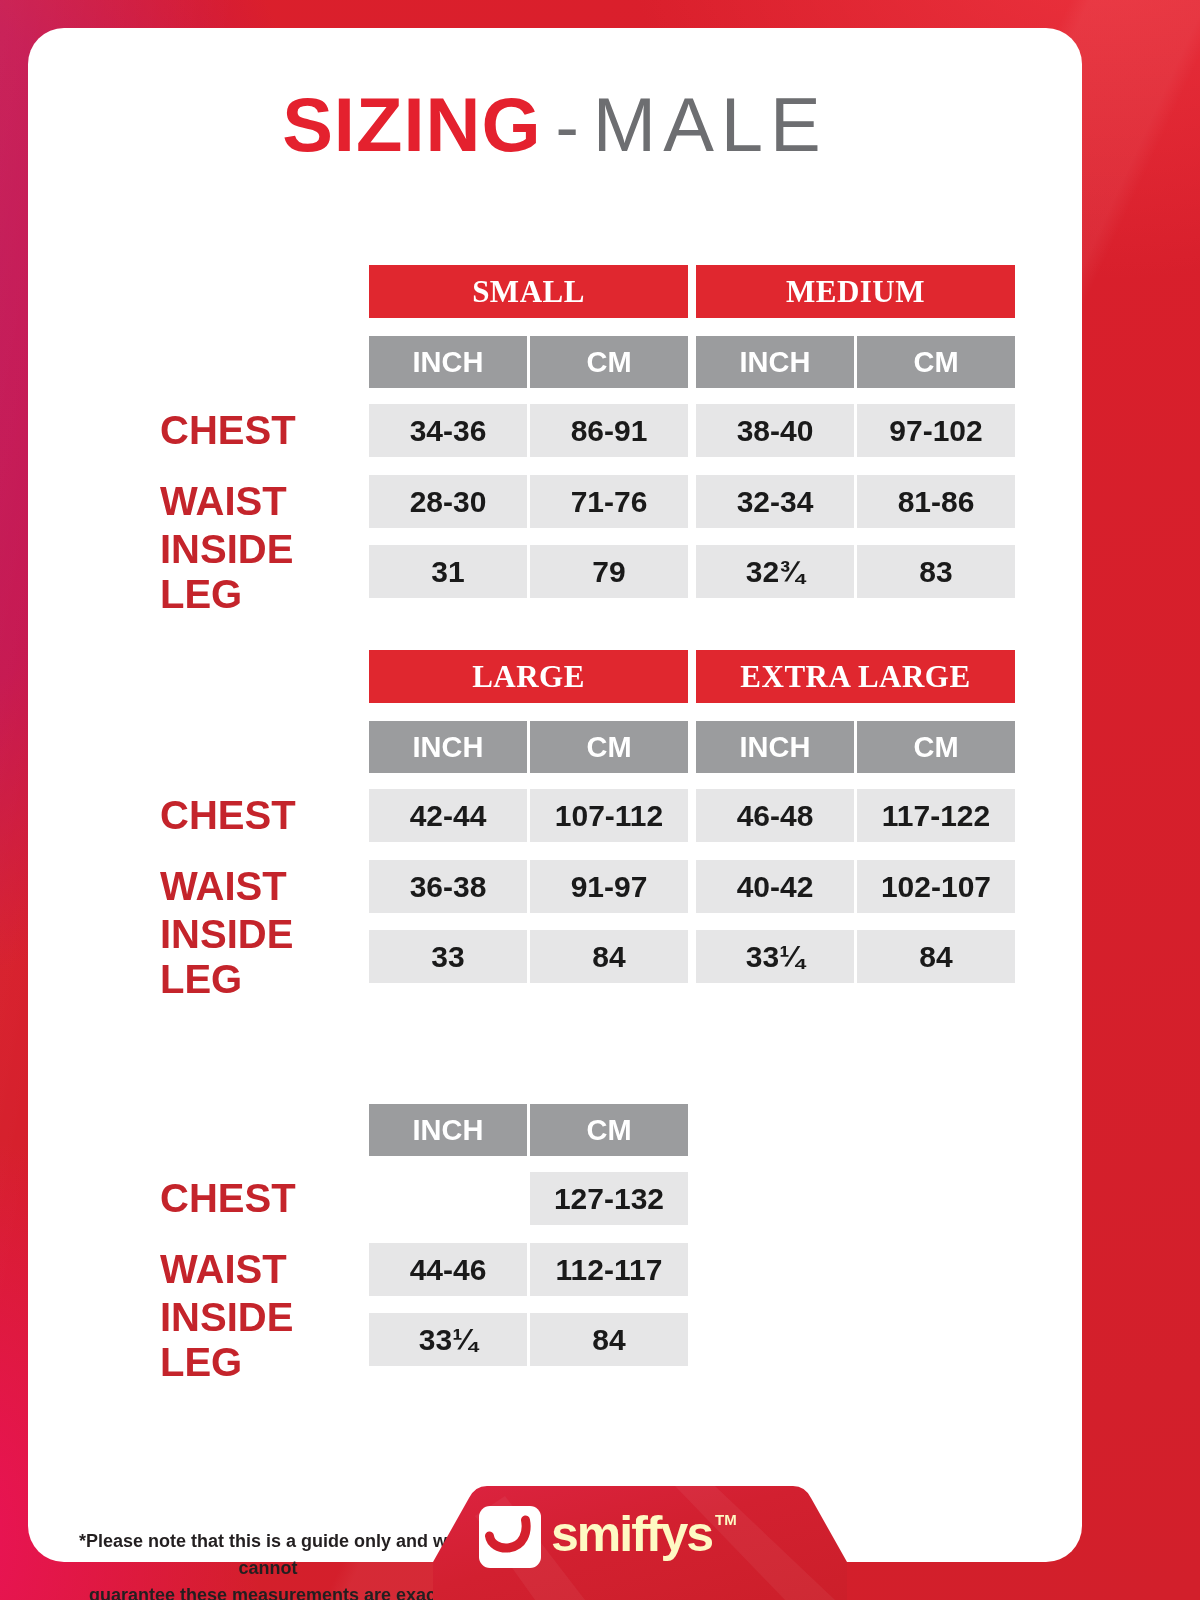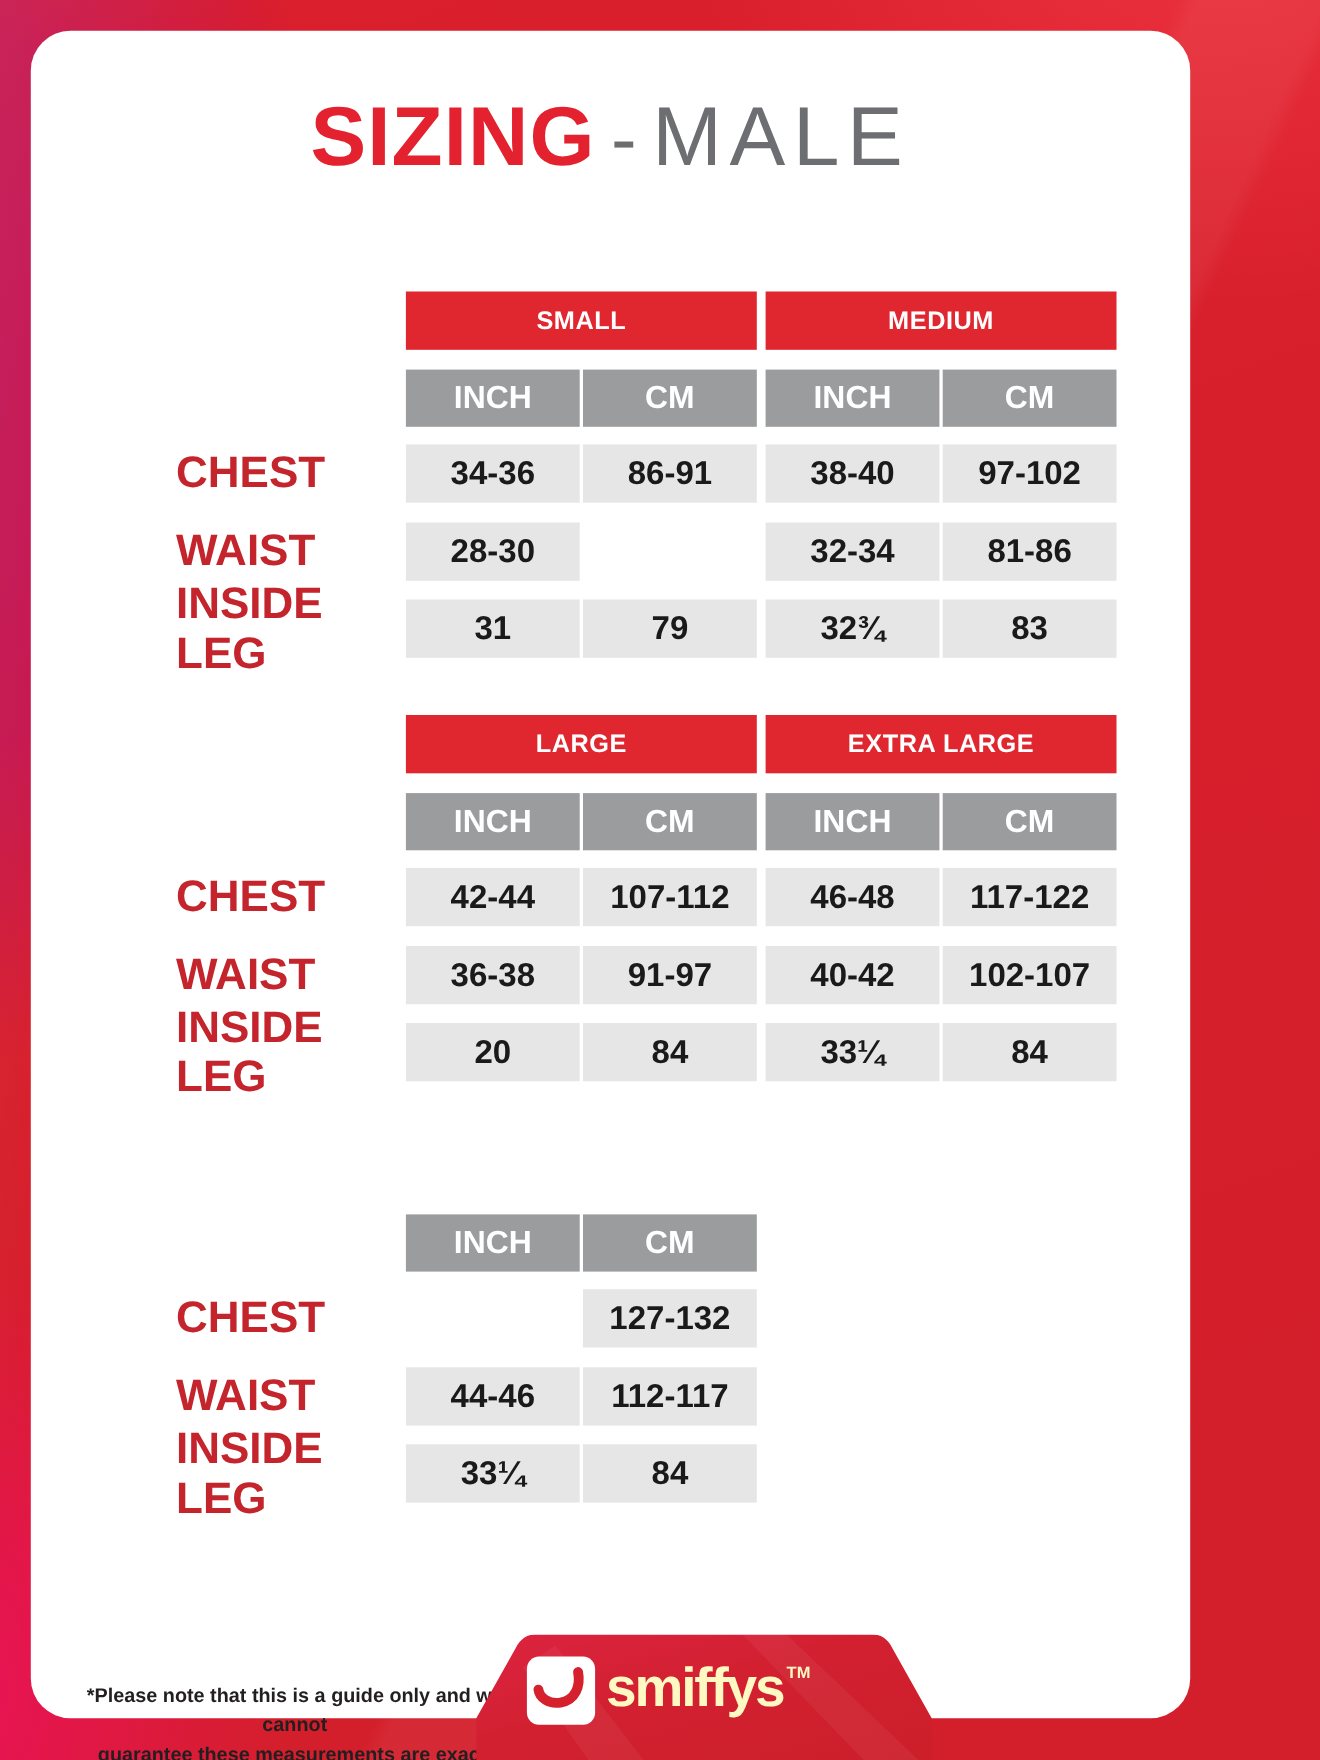--- a/index.html
+++ b/index.html
@@ -29,22 +29,22 @@
   .title .t-gray{color:#6D6E71;font-weight:400;font-size:76px;letter-spacing:7px;}
   
   .sizing-table{
     position:absolute;left:132px;display:grid;
     grid-template-columns:209px 158px 3px 158px 8px 158px 3px 158px;
     grid-template-rows:53px 18px 52px 16px 53px 18px 53px 17px 53px;
   }
   .t1{top:237px}
   .t2{top:622px}
   .t3{top:1005px}
-  .hdr{background:#E0272F;color:#fff;font-weight:bold;font-size:23px;letter-spacing:0.5px;
-       display:flex;align-items:center;justify-content:center;grid-row:1;}
+  .hdr{background:#E0272F;color:#fff;font-weight:bold;font-size:31px;letter-spacing:0.5px;
+       display:flex;align-items:center;justify-content:center;grid-row:1;font-family:Liberation Serif, serif;}
   .span-sm{grid-column:2/5;}
   .span-md{grid-column:6/9;}
   .unit{background:#9B9C9E;color:#fff;font-weight:bold;font-size:29px;
         display:flex;align-items:center;justify-content:center;grid-row:3;}
   .val{background:#E6E6E7;color:#1A1A1A;font-weight:bold;font-size:30px;
        display:flex;align-items:center;justify-content:center;}
   .rowlab{color:#C4242B;font-weight:bold;font-size:40px;
           display:flex;align-items:center;justify-content:flex-start;grid-column:1;}.gc2{grid-column:2}.gc4{grid-column:4}.gc6{grid-column:6}.gc8{grid-column:8}
   .gr5{grid-row:5}.gr7{grid-row:7}.gr9{grid-row:9}
   
@@ -86,20 +86,21 @@
     <div class="unit gc8">CM</div>
 
     <div class="rowlab gr5">CHEST</div>
     <div class="val gc2 gr5">34-36</div>
     <div class="val gc4 gr5">86-91</div>
     <div class="val gc6 gr5">38-40</div>
     <div class="val gc8 gr5">97-102</div>
 
     <div class="rowlab gr7">WAIST</div>
     <div class="val gc2 gr7">28-30</div>
+    <div class="val gc4 gr7">71-76</div>
     <div class="val gc6 gr7">32-34</div>
     <div class="val gc8 gr7">81-86</div>
 
     <div class="rowlab gr9">INSIDE LEG</div>
     <div class="val gc2 gr9">31</div>
     <div class="val gc4 gr9">79</div>
     <div class="val gc6 gr9">32¾</div>
     <div class="val gc8 gr9">83</div>
   </div>
 
@@ -118,21 +119,21 @@
     <div class="val gc6 gr5">46-48</div>
     <div class="val gc8 gr5">117-122</div>
 
     <div class="rowlab gr7">WAIST</div>
     <div class="val gc2 gr7">36-38</div>
     <div class="val gc4 gr7">91-97</div>
     <div class="val gc6 gr7">40-42</div>
     <div class="val gc8 gr7">102-107</div>
 
     <div class="rowlab gr9">INSIDE LEG</div>
-    <div class="val gc2 gr9">20</div>
+    <div class="val gc2 gr9">33</div>
     <div class="val gc4 gr9">84</div>
     <div class="val gc6 gr9">33¼</div>
     <div class="val gc8 gr9">84</div>
   </div>
 
   <div class="sizing-table t3">
 
     <div class="unit gc2">INCH</div>
     <div class="unit gc4">CM</div>
 

